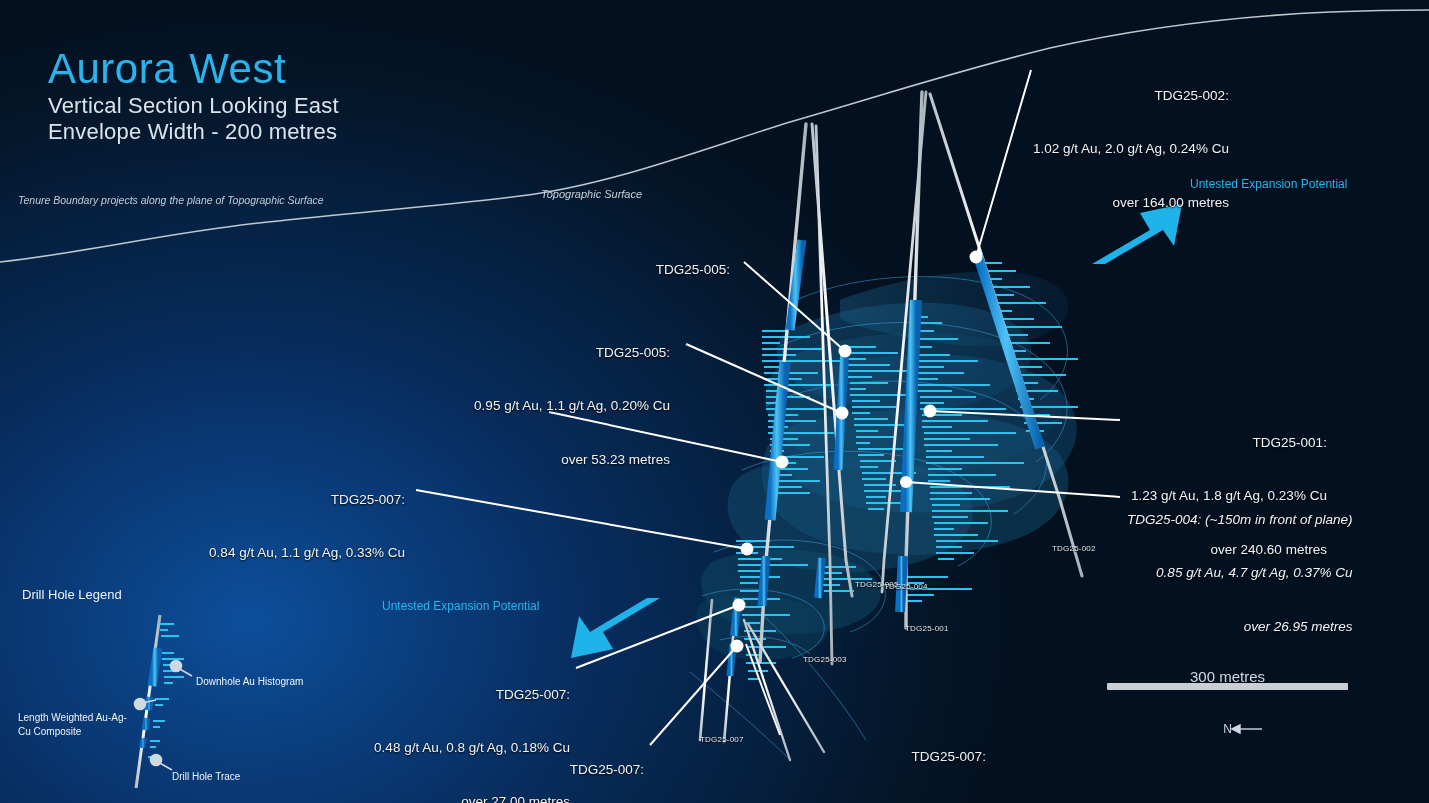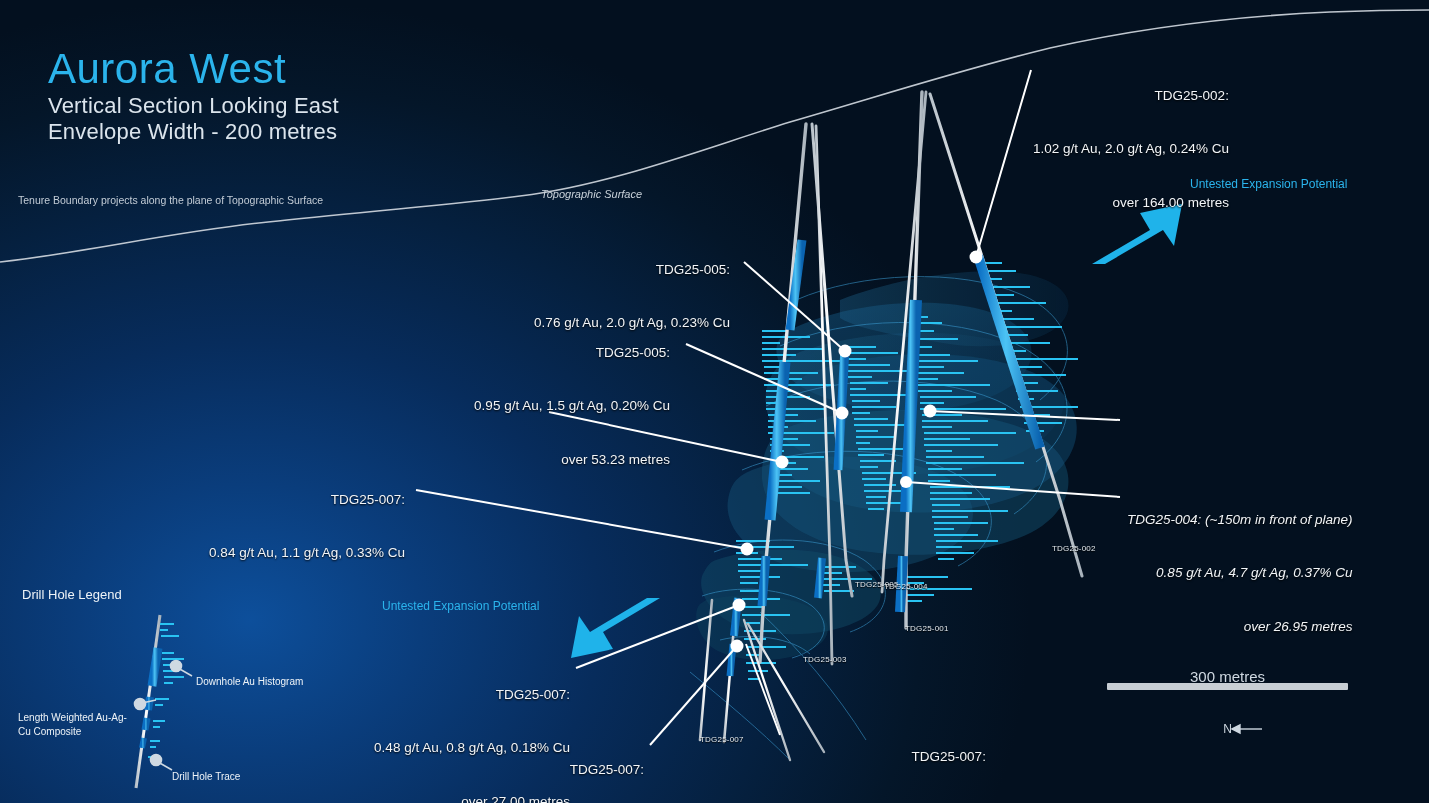--- a/index.html
+++ b/index.html
@@ -10,21 +10,21 @@
     background:
       radial-gradient(ellipse 780px 620px at 250px 620px, #0d4f9b 0%, #0a3d7c 22%, #072c5c 45%, #05203f 68%, #041629 86%, #03101f 100%),
       linear-gradient(160deg,#061a33 0%,#04142a 40%,#030f20 100%);
     color:#fff;
   }
   .lbl{position:absolute;white-space:pre;line-height:1.32;}
   #title{position:absolute;left:48px;top:45px;}
   #title .t1{font-size:42px;color:#2bb4ec;letter-spacing:.5px;font-weight:400;}
   #title .t2{font-size:22px;color:#dbe4ec;letter-spacing:.2px;margin-top:0;}
   #title .t3{font-size:22px;color:#dbe4ec;letter-spacing:.2px;}
-  #tenure{position:absolute;left:18px;top:193px;font-size:10.5px;color:#c3ccd6;line-height:1.35;}
+  #tenure{position:absolute;left:18px;top:193px;font-size:10.5px;font-style:italic;color:#c3ccd6;line-height:1.35;}
   #toposurf{position:absolute;left:541px;top:188px;font-size:11px;font-style:italic;color:#c9d2da;}
   .callout{font-size:13.5px;color:#f2f5f8;text-shadow:0 1px 2px #000;}
   .callout .hid{display:block;}
   .ra{text-align:right;}
   .la{text-align:right;}
   .holeid{position:absolute;font-size:8px;color:#e3e9ee;letter-spacing:.2px;text-shadow:0 1px 1px #000;}
   .uep{position:absolute;font-size:12px;color:#2bb4ec;}
   #legend-title{position:absolute;left:22px;top:587px;font-size:13px;color:#eef3f7;}
   .legtxt{position:absolute;font-size:10px;color:#eef3f7;line-height:1.35;}
   #scaletxt{position:absolute;left:1107px;top:668px;width:241px;text-align:center;font-size:15px;color:#cfd8e1;}
@@ -356,35 +356,39 @@
   <div class="uep" style="left:382px;top:599px;">Untested Expansion Potential</div>
 
   <div class="lbl callout la" style="left:1033px;top:51px;">
     <span class="hid">TDG25-002:</span>
     <span class="hid">1.02 g/t Au, 2.0 g/t Ag, 0.24% Cu</span>
     <span class="hid">over 164.00 metres</span>
   </div>
 
   <div class="lbl callout ra" style="left:430px;top:225px;width:300px;">
     <span class="hid">TDG25-005:</span>
-    <span class="hid">0.76 g/t Au, 2.0 g/t Ag, 0.23% Cu</span>
   </div>
 
   <div class="lbl callout ra" style="left:370px;top:308px;width:300px;">
     <span class="hid">TDG25-005:</span>
-    <span class="hid">0.95 g/t Au, 1.5 g/t Ag, 0.20% Cu</span>
+    <span class="hid">0.95 g/t Au, 1.1 g/t Ag, 0.20% Cu</span>
     <span class="hid">over 53.23 metres</span>
   </div>
 
 
   <div class="lbl callout ra" style="left:100px;top:455px;width:305px;">
     <span class="hid">TDG25-007:</span>
     <span class="hid">0.84 g/t Au, 1.1 g/t Ag, 0.33% Cu</span>
   </div>
 
+  <div class="lbl callout la" style="left:1131px;top:398px;">
+    <span class="hid">TDG25-001:</span>
+    <span class="hid">1.23 g/t Au, 1.8 g/t Ag, 0.23% Cu</span>
+    <span class="hid">over 240.60 metres</span>
+  </div>
 
   <div class="lbl callout la" style="left:1127px;top:475px;font-style:italic;">
     <span class="hid">TDG25-004: (~150m in front of plane)</span>
     <span class="hid">0.85 g/t Au, 4.7 g/t Ag, 0.37% Cu</span>
     <span class="hid">over 26.95 metres</span>
   </div>
 
   <div class="lbl callout ra" style="left:270px;top:650px;width:300px;">
     <span class="hid">TDG25-007:</span>
     <span class="hid">0.48 g/t Au, 0.8 g/t Ag, 0.18% Cu</span>

